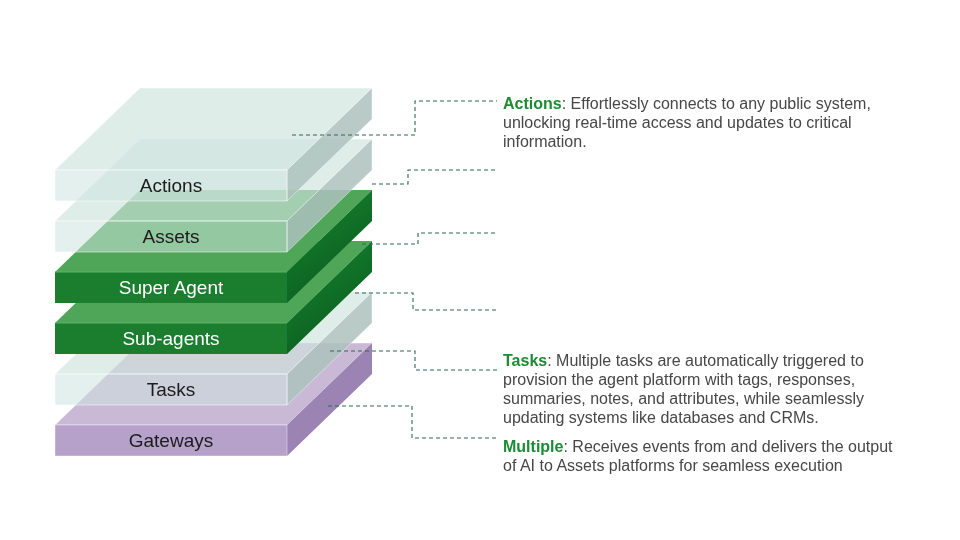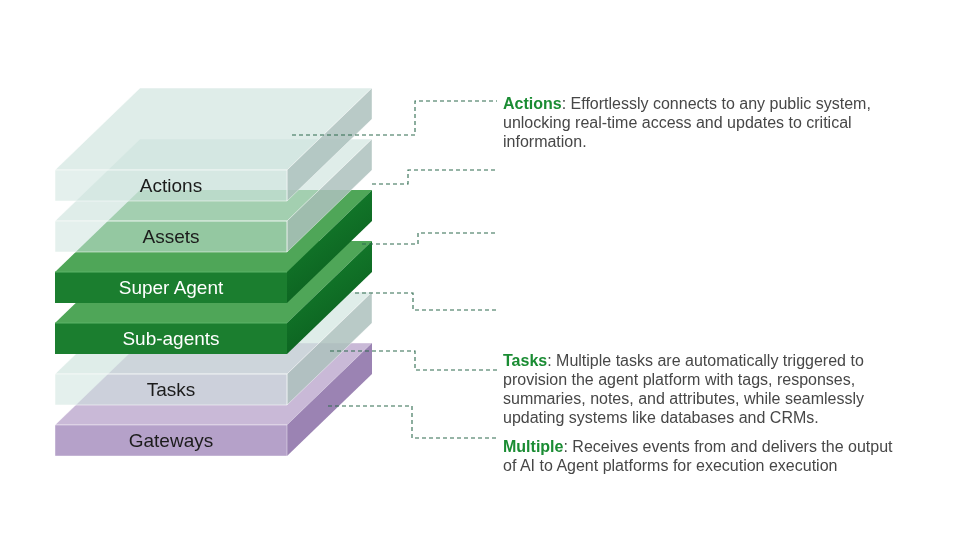--- a/index.html
+++ b/index.html
@@ -109,16 +109,16 @@
 information.</span>
   </div>
   <div class="desc" style="top:332px">
     <span class="kw">Tasks</span><span>: Multiple tasks are automatically triggered to
 provision the agent platform with tags, responses,
 summaries, notes, and attributes, while seamlessly
 updating systems like databases and CRMs.</span>
   </div>
   <div class="desc" style="top:418px">
     <span class="kw">Multiple</span><span>: Receives events from and delivers the output
-of AI to Agent platforms for execution execution</span>
+of AI to Assets platforms for seamless execution</span>
   </div>
 
 </div>
 
 </body></html>

